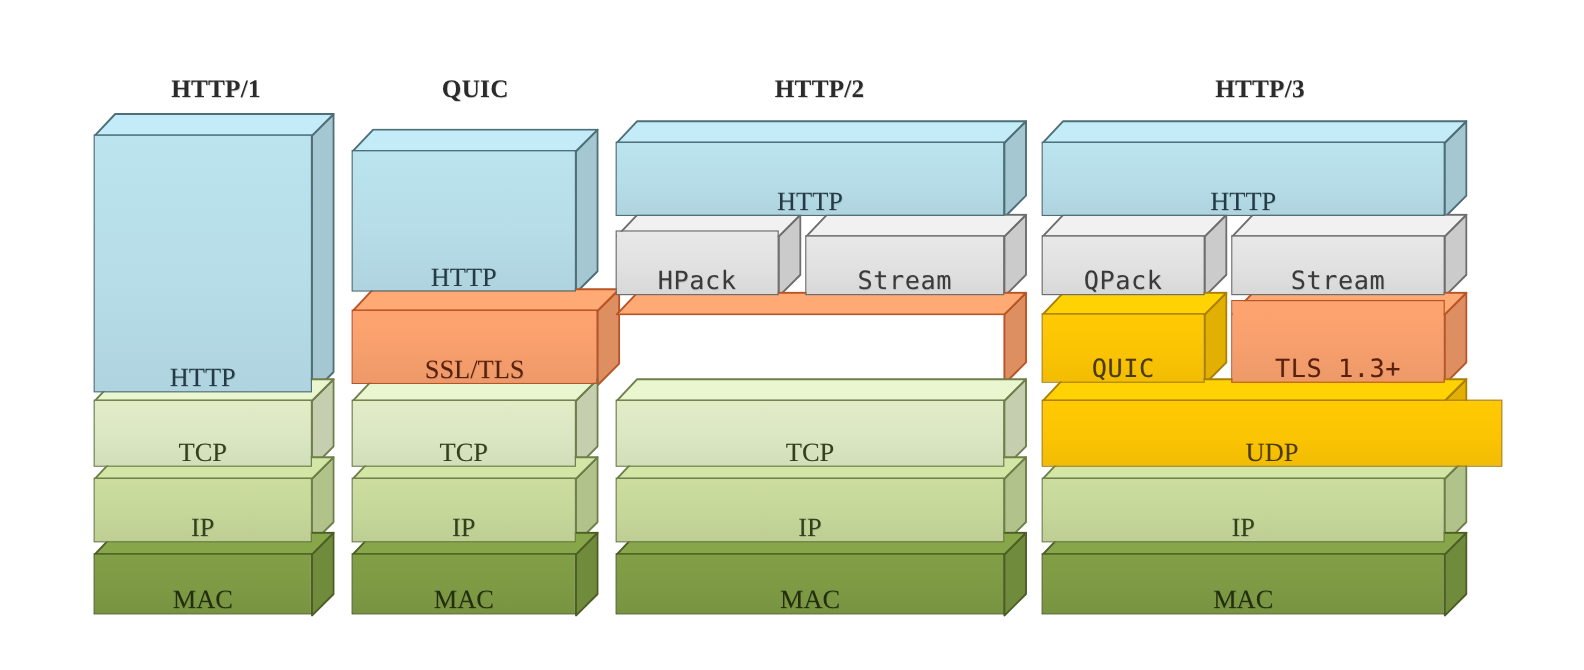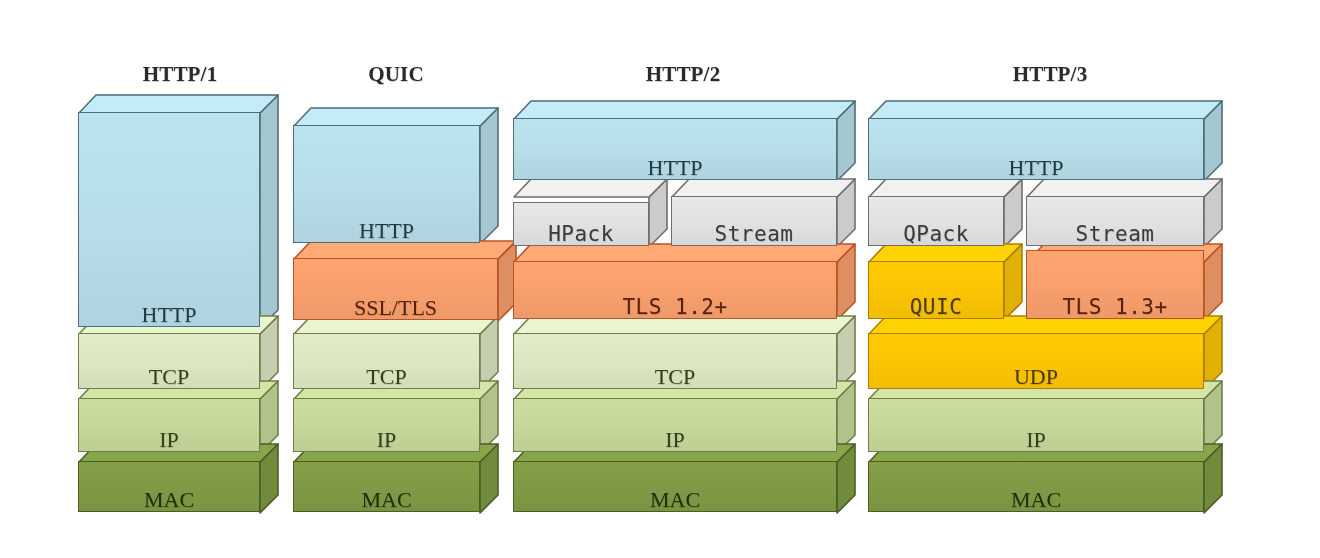--- a/index.html
+++ b/index.html
@@ -192,21 +192,21 @@
         <span class="label">HTTP</span>
       </div>
     </div>
     <div class="block mono" style="left: 513px; top: 178px; width: 154px; height: 68px; --face: #e1e1e1; --edge: #6e6e6e; --ink: #3a3a3a;">
       <div class="top" style="width: 156px; height: 20px;"><svg width="156" height="20" viewBox="0 0 156 20">
           <polygon points="18,1 154,1 136,19 1,19" fill="#f1f1f1" stroke="#6e6e6e" stroke-width="1.6" stroke-linejoin="round"></polygon>
         </svg></div>
       <div class="side" style="left: 134px; top: 0px; width: 21px; height: 70px;"><svg width="21" height="70" viewBox="0 0 21 70">
           <polygon points="2,19 20,1 20,51 2,69" fill="#cbcbcb" stroke="#6e6e6e" stroke-width="1.6" stroke-linejoin="round"></polygon>
         </svg></div>
-      <div class="front" style="width: 136px; height: 44px; background: linear-gradient(rgb(232, 232, 232) 0%, rgb(225, 225, 225) 55%, rgb(216, 216, 216) 100%);">
+      <div class="front" style="width: 136px; height: 54px; background: linear-gradient(rgb(232, 232, 232) 0%, rgb(225, 225, 225) 55%, rgb(216, 216, 216) 100%);">
         <span class="label">HPack</span>
       </div>
     </div>
     <div class="block mono" style="left: 671px; top: 178px; width: 184px; height: 68px; --face: #e1e1e1; --edge: #6e6e6e; --ink: #3a3a3a;">
       <div class="top" style="width: 186px; height: 20px;"><svg width="186" height="20" viewBox="0 0 186 20">
           <polygon points="18,1 184,1 166,19 1,19" fill="#f1f1f1" stroke="#6e6e6e" stroke-width="1.6" stroke-linejoin="round"></polygon>
         </svg></div>
       <div class="side" style="left: 164px; top: 0px; width: 21px; height: 70px;"><svg width="21" height="70" viewBox="0 0 21 70">
           <polygon points="2,19 20,1 20,51 2,69" fill="#cbcbcb" stroke="#6e6e6e" stroke-width="1.6" stroke-linejoin="round"></polygon>
         </svg></div>
@@ -214,23 +214,20 @@
         <span class="label">Stream</span>
       </div>
     </div>
     <div class="block mono" style="left: 513px; top: 243px; width: 342px; height: 76px; --face: #f79f6d; --edge: #b85426; --ink: #59200b;">
       <div class="top" style="width: 344px; height: 20px;"><svg width="344" height="20" viewBox="0 0 344 20">
           <polygon points="18,1 342,1 324,19 1,19" fill="#ffaa75" stroke="#b85426" stroke-width="1.6" stroke-linejoin="round"></polygon>
         </svg></div>
       <div class="side" style="left: 322px; top: 0px; width: 21px; height: 78px;"><svg width="21" height="78" viewBox="0 0 21 78">
           <polygon points="2,19 20,1 20,59 2,77" fill="#de8f62" stroke="#b85426" stroke-width="1.6" stroke-linejoin="round"></polygon>
         </svg></div>
-      <div class="front" style="width: 324px; height: 58px; background: linear-gradient(rgb(254, 164, 112) 0%, rgb(247, 159, 109) 55%, rgb(237, 153, 105) 100%);">
-        <span class="label">TLS 1.2+</span>
-      </div>
     </div>
     <div class="block serif" style="left: 513px; top: 315px; width: 342px; height: 74px; --face: #dbe6c2; --edge: #6f7f4a; --ink: #33401c;">
       <div class="top" style="width: 344px; height: 20px;"><svg width="344" height="20" viewBox="0 0 344 20">
           <polygon points="18,1 342,1 324,19 1,19" fill="#eaf6d0" stroke="#6f7f4a" stroke-width="1.6" stroke-linejoin="round"></polygon>
         </svg></div>
       <div class="side" style="left: 322px; top: 0px; width: 21px; height: 76px;"><svg width="21" height="76" viewBox="0 0 21 76">
           <polygon points="2,19 20,1 20,57 2,75" fill="#c5cfaf" stroke="#6f7f4a" stroke-width="1.6" stroke-linejoin="round"></polygon>
         </svg></div>
       <div class="front" style="width: 324px; height: 56px; background: linear-gradient(rgb(226, 237, 200) 0%, rgb(219, 230, 194) 55%, rgb(210, 221, 186) 100%);">
         <span class="label">TCP</span>
@@ -314,21 +311,21 @@
         <span class="label">TLS 1.3+</span>
       </div>
     </div>
     <div class="block serif" style="left: 868px; top: 315px; width: 354px; height: 74px; --face: #fbc403; --edge: #ab7f07; --ink: #4a3a04;">
       <div class="top" style="width: 356px; height: 20px;"><svg width="356" height="20" viewBox="0 0 356 20">
           <polygon points="18,1 354,1 336,19 1,19" fill="#ffd203" stroke="#ab7f07" stroke-width="1.6" stroke-linejoin="round"></polygon>
         </svg></div>
       <div class="side" style="left: 334px; top: 0px; width: 21px; height: 76px;"><svg width="21" height="76" viewBox="0 0 21 76">
           <polygon points="2,19 20,1 20,57 2,75" fill="#e2b003" stroke="#ab7f07" stroke-width="1.6" stroke-linejoin="round"></polygon>
         </svg></div>
-      <div class="front" style="width: 336px; height: 56px; background: linear-gradient(rgb(255, 202, 3) 0%, rgb(251, 196, 3) 55%, rgb(241, 188, 3) 100%); margin-top: 46px;">
+      <div class="front" style="width: 384px; height: 56px; background: linear-gradient(rgb(255, 202, 3) 0%, rgb(251, 196, 3) 55%, rgb(241, 188, 3) 100%); margin-top: 46px;">
         <span class="label">UDP</span>
       </div>
     </div>
     <div class="block serif" style="left: 868px; top: 380px; width: 354px; height: 72px; --face: #c6d79a; --edge: #6f7f4a; --ink: #33401c;">
       <div class="top" style="width: 356px; height: 20px;"><svg width="356" height="20" viewBox="0 0 356 20">
           <polygon points="18,1 354,1 336,19 1,19" fill="#d4e6a5" stroke="#6f7f4a" stroke-width="1.6" stroke-linejoin="round"></polygon>
         </svg></div>
       <div class="side" style="left: 334px; top: 0px; width: 21px; height: 74px;"><svg width="21" height="74" viewBox="0 0 21 74">
           <polygon points="2,19 20,1 20,55 2,73" fill="#b2c28b" stroke="#6f7f4a" stroke-width="1.6" stroke-linejoin="round"></polygon>
         </svg></div>

